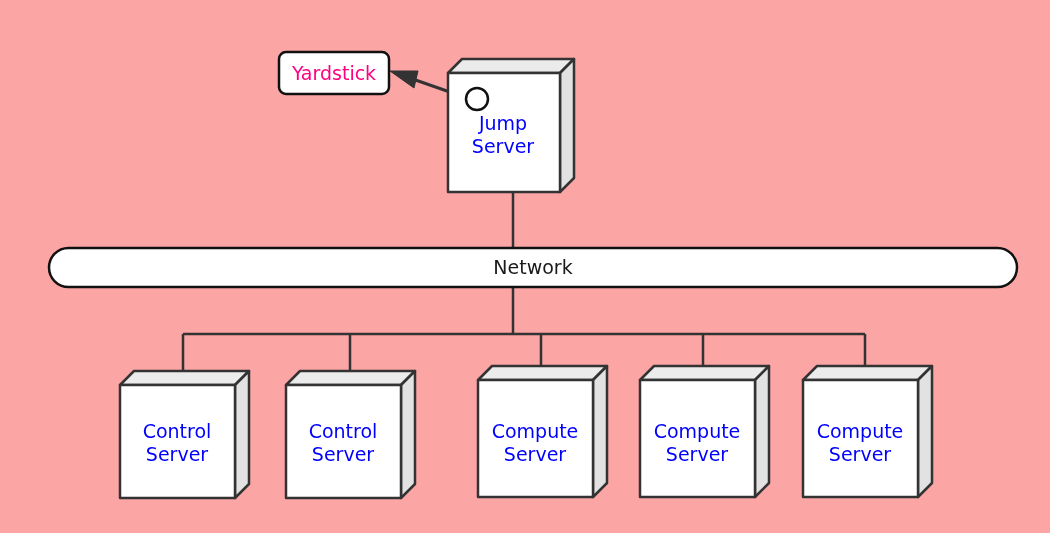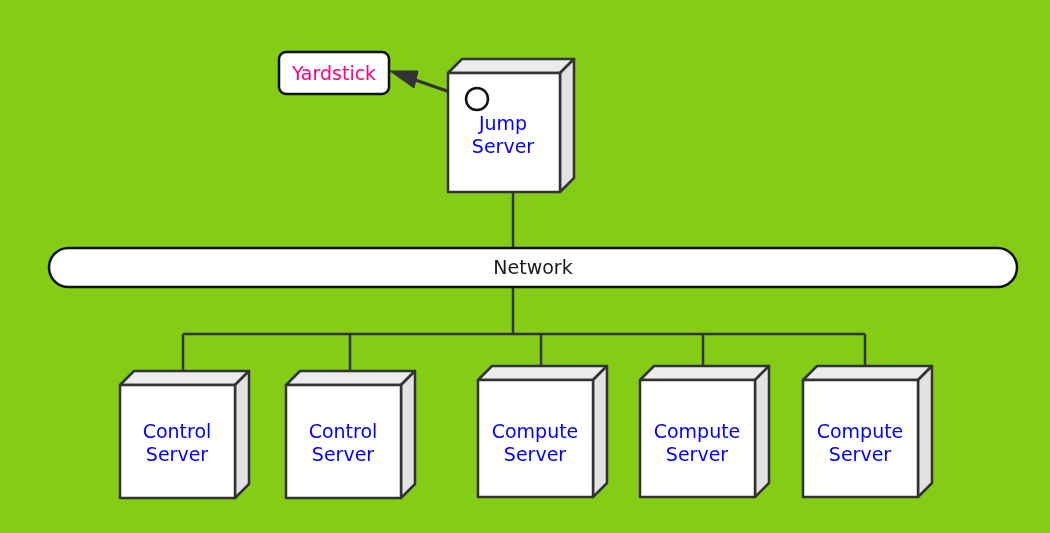--- a/index.html
+++ b/index.html
@@ -8,21 +8,21 @@
     padding: 0;
     background: #000000;
   }
   body {
     font-family: "DejaVu Sans", sans-serif;
   }
   #stage {
     position: relative;
     width: 1050px;
     height: 533px;
-    background: #84cc16;
+    background: #fca5a5;
     overflow: hidden;
   }
   #stage svg {
     position: absolute;
     left: 0;
     top: 0;
     display: block;
   }
   .node-label {
     fill: #0000ff;

